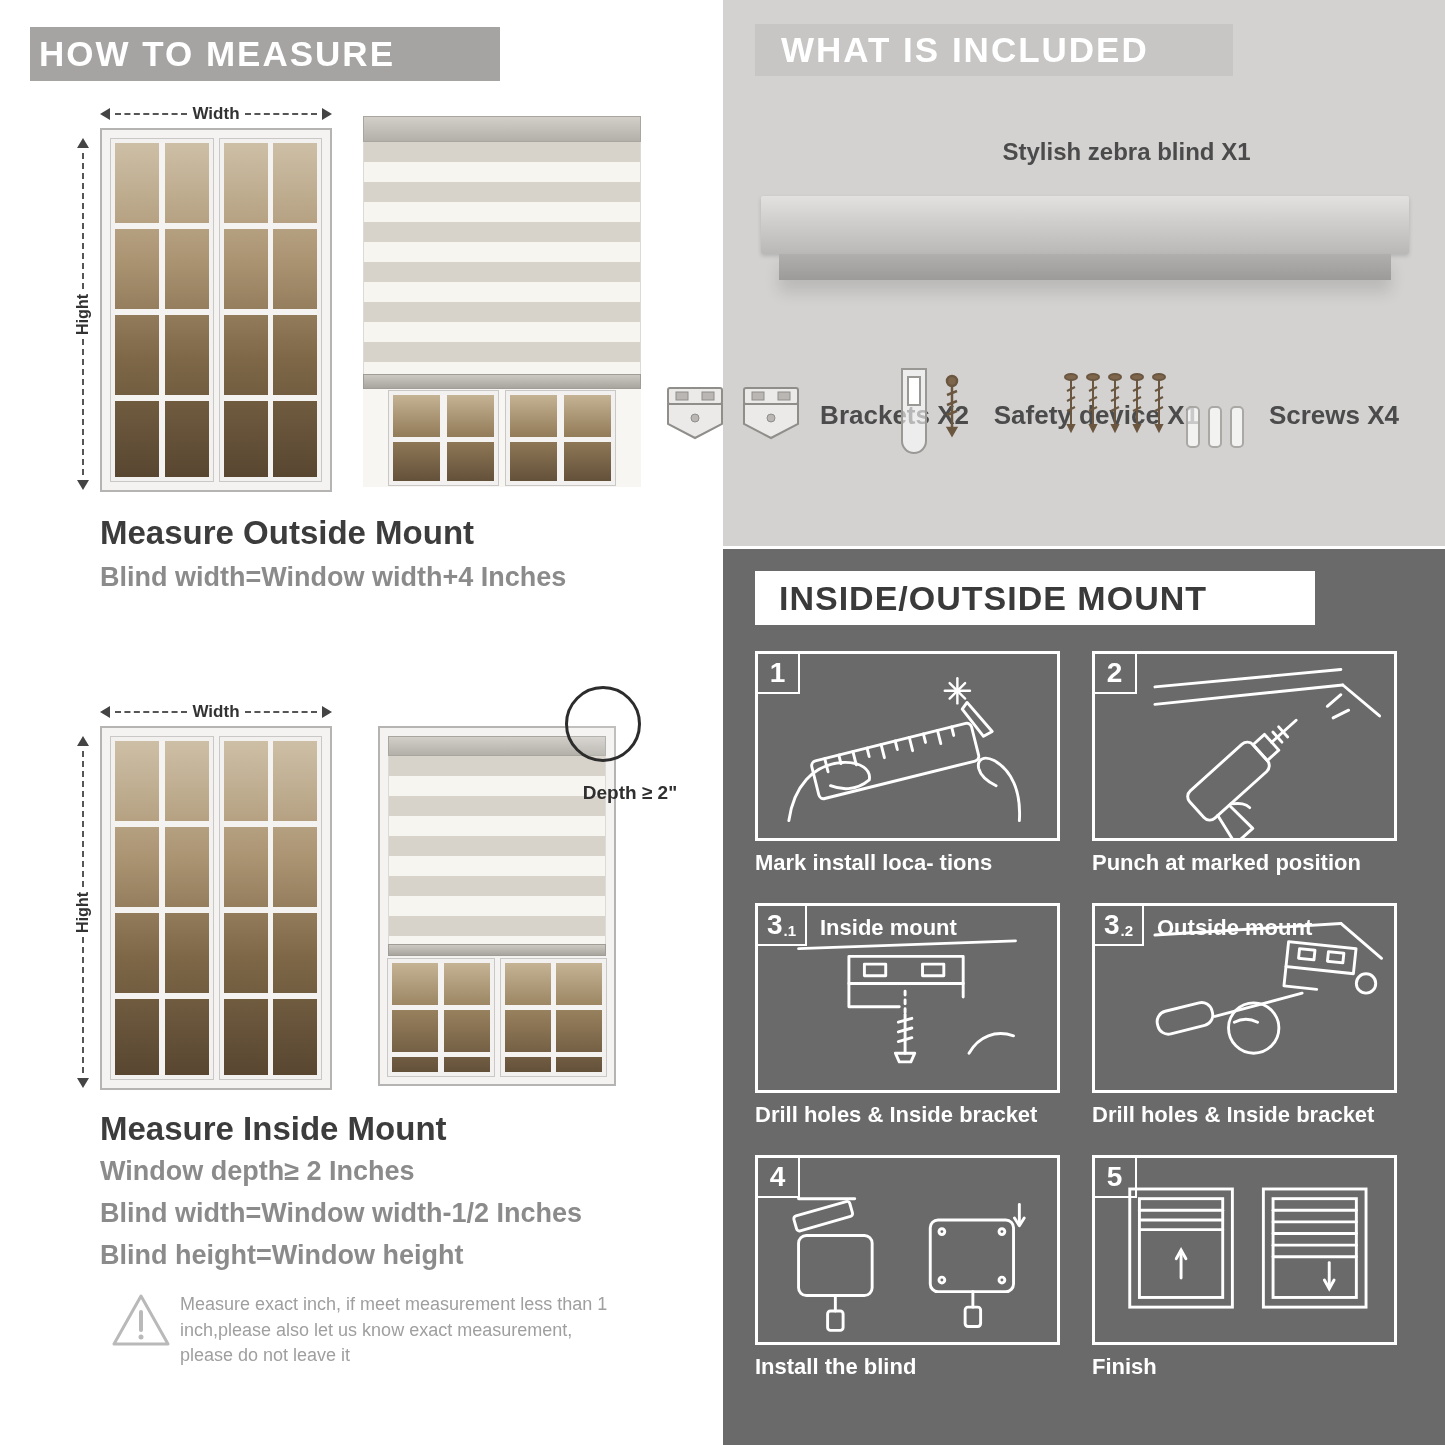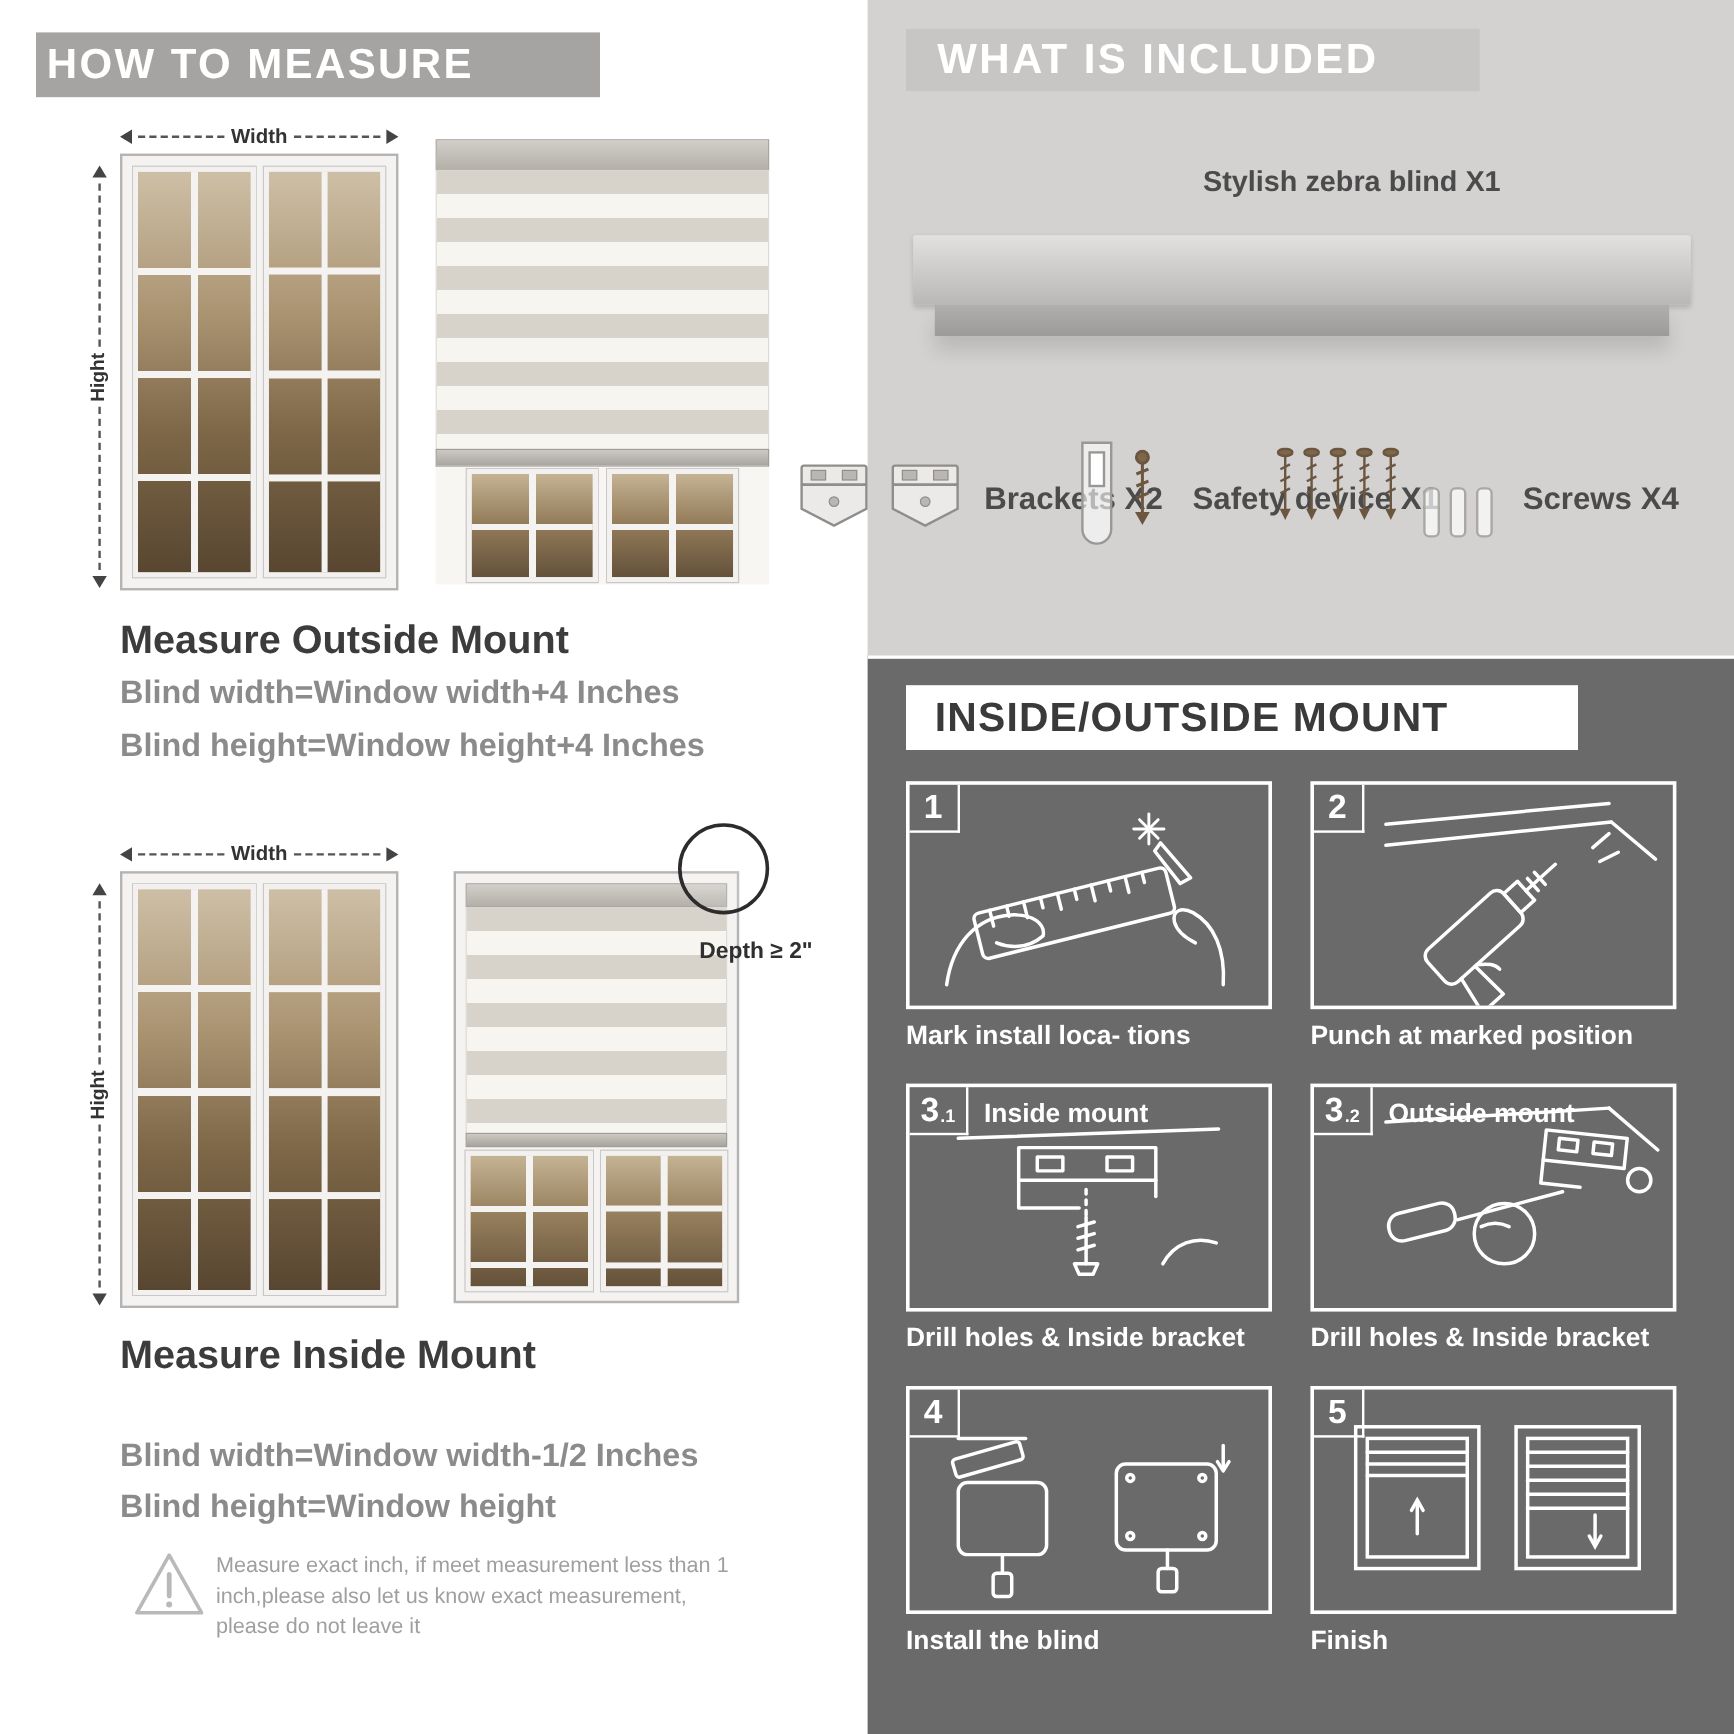--- a/index.html
+++ b/index.html
@@ -122,21 +122,20 @@
     <div class="zstripes"></div>
     <div class="rail"></div>
     <div class="below">
       <div class="sash small"></div>
       <div class="sash small"></div>
     </div>
   </div>
 
   <div class="abs sec-title" style="left:100px;top:514px">Measure Outside Mount</div>
   <div class="abs gray-line" style="left:100px;top:562px">Blind width=Window width+4 Inches</div>
-  <div class="abs gray-line" style="left:100px;top:606px">Blind height=Window height+4 Inches</div>
 
   <div class="abs winfig" style="left:74px;top:696px">
     <div class="wf-arrow-h">
       <i class="tri tri-l"></i>
         <i class="dashh"></i>
       <b class="alabel">Width</b>
       <i class="dashh"></i>
         <i class="tri tri-r"></i>
     </div>
     <div class="wf-arrow-v">
@@ -159,20 +158,21 @@
     <div class="below2">
       <div class="sash small"></div>
       <div class="sash small"></div>
     </div>
   </div>
 
   <div class="abs depth-circle"></div>
   <div class="abs depth-label">Depth ≥ 2"</div>
 
   <div class="abs sec-title" style="left:100px;top:1110px">Measure Inside Mount</div>
+  <div class="abs gray-line" style="left:100px;top:1156px">Window depth≥ 2 Inches</div>
   <div class="abs gray-line" style="left:100px;top:1198px">Blind width=Window width-1/2 Inches</div>
   <div class="abs gray-line" style="left:100px;top:1240px">Blind height=Window height</div>
 
   <svg class="abs note-tri" viewBox="0 0 62 60">
     <path d="M31 6 L58 54 L4 54 Z" fill="none" stroke="#b9b9b9" stroke-width="3" stroke-linejoin="round"></path>
     <line x1="31" y1="22" x2="31" y2="40" stroke="#b9b9b9" stroke-width="4" stroke-linecap="round"></line>
     <circle cx="31" cy="47" r="2.5" fill="#b9b9b9"></circle>
   </svg>
   <div class="abs note-text">Measure exact inch, if meet measurement less than 1 inch,please also let us know exact measurement, please do not leave it</div>
 

